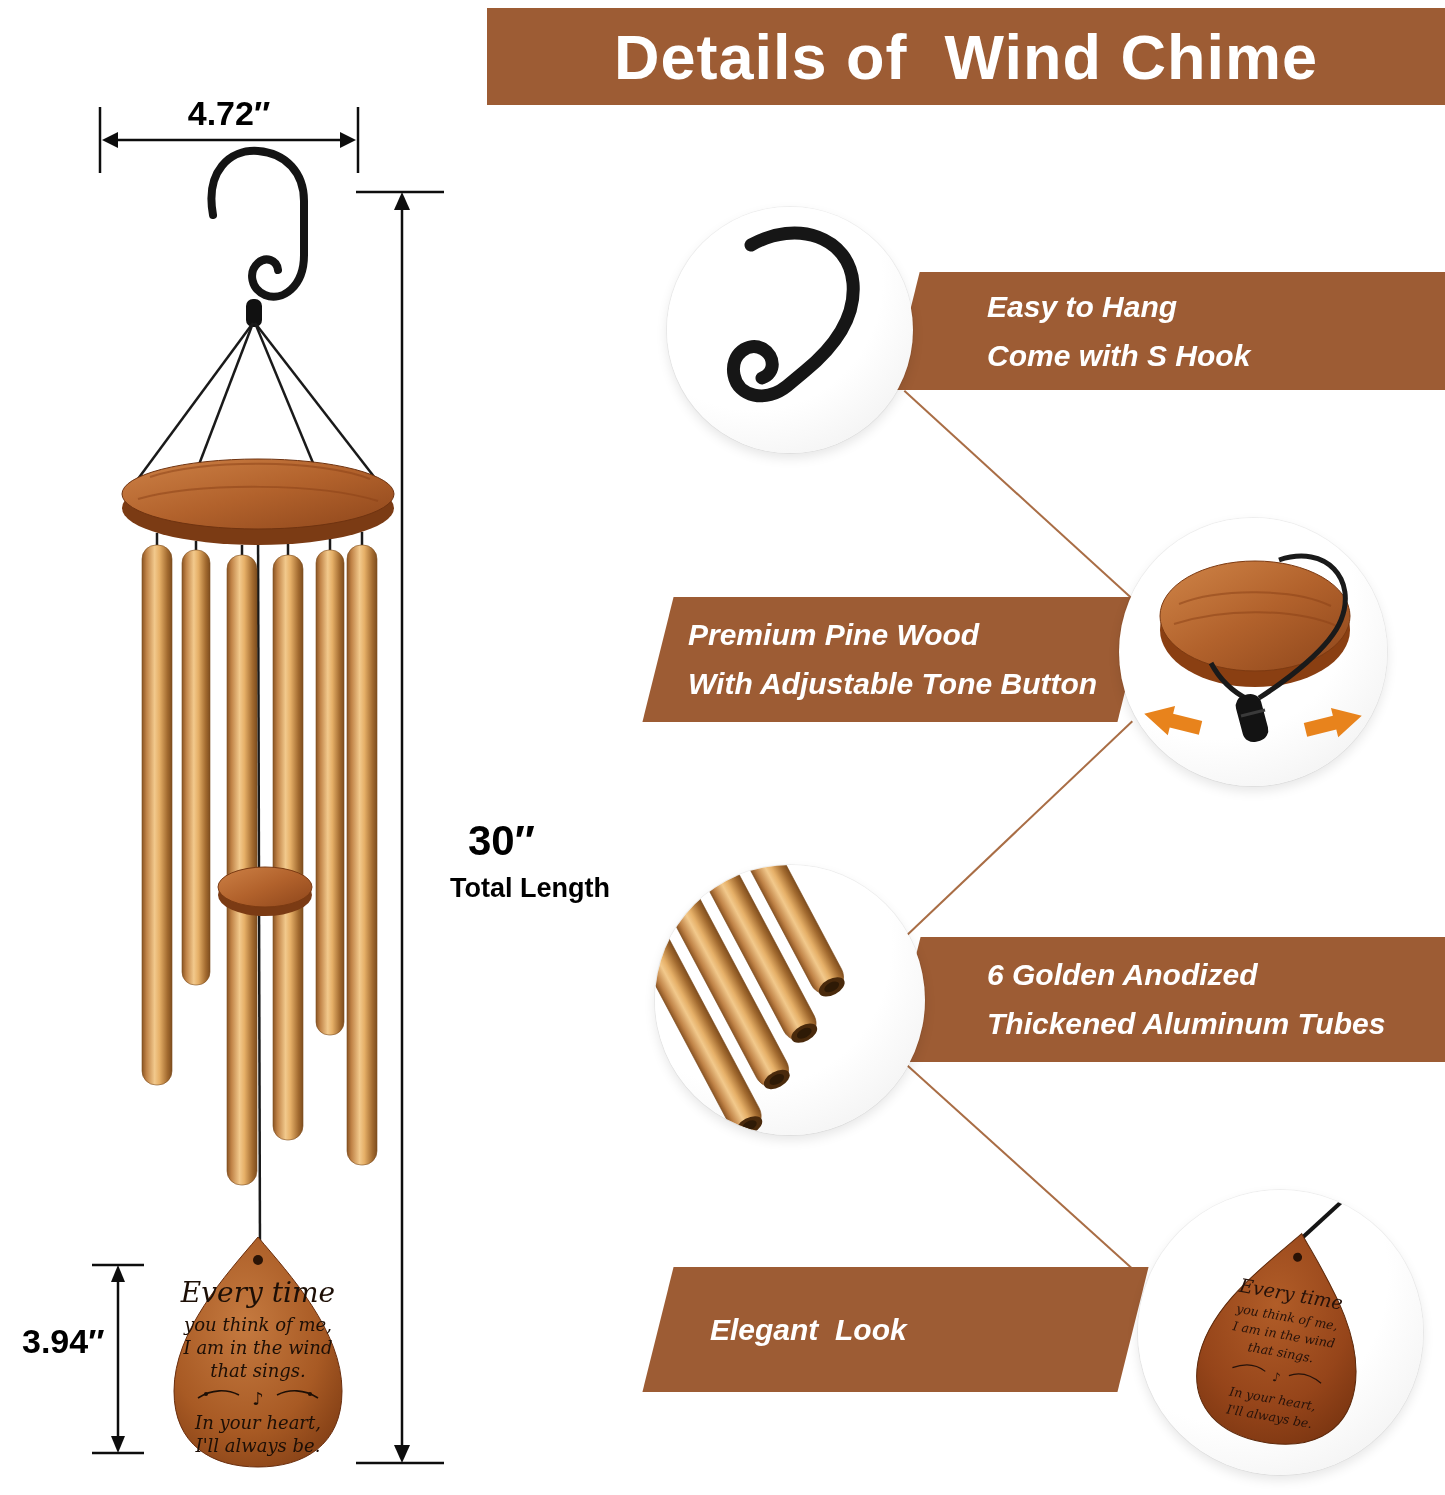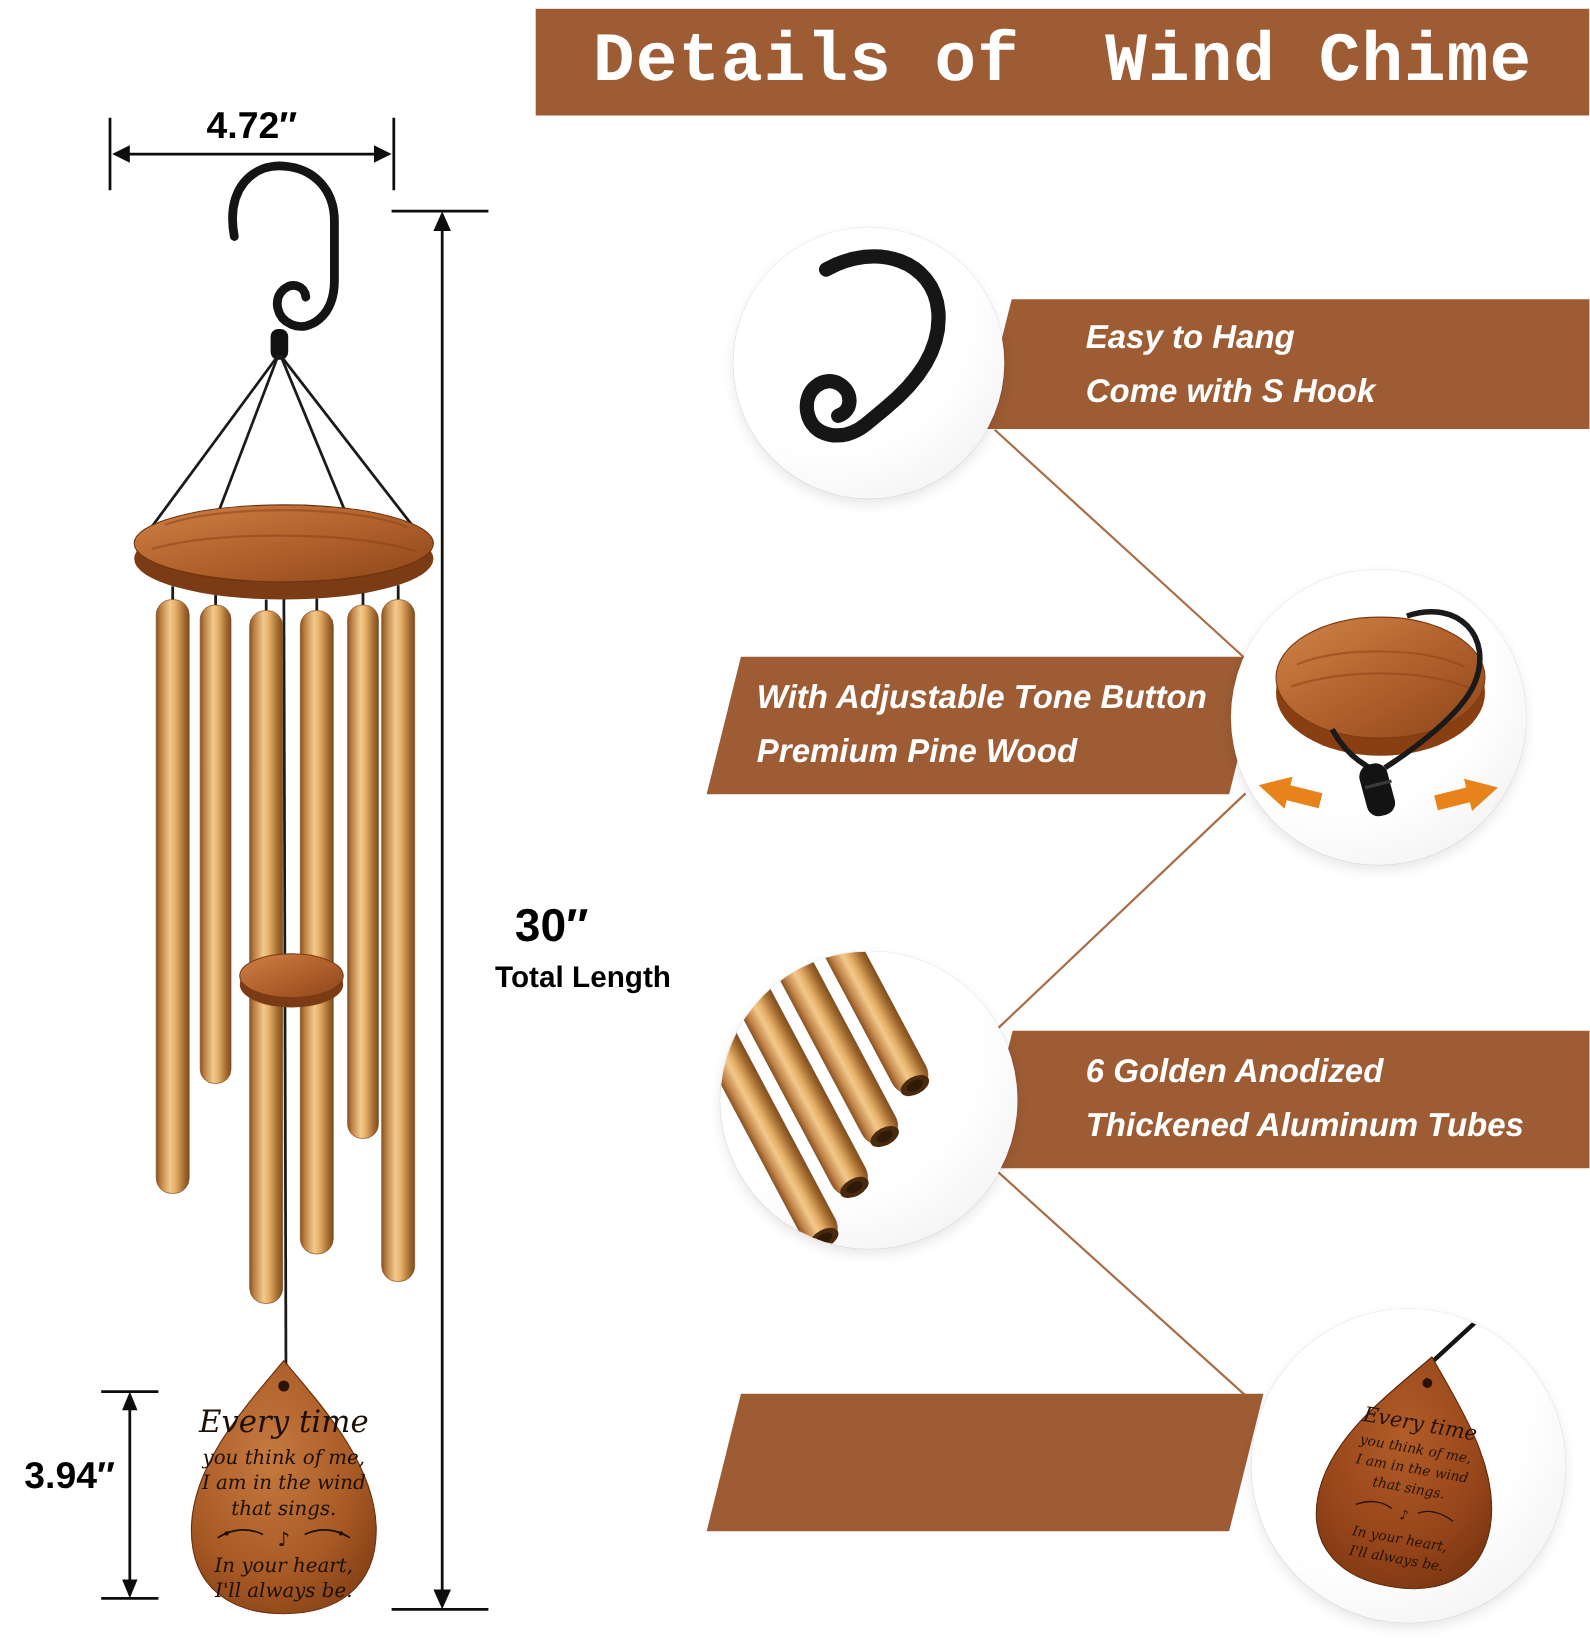--- a/index.html
+++ b/index.html
@@ -4,21 +4,21 @@
 <style>
   * { margin:0; padding:0; box-sizing:border-box; }
   html,body { width:1445px; height:1495px; }
   body { position:relative; background:#ffffff; overflow:hidden;
          font-family:"Liberation Sans", sans-serif; }
   .abs { position:absolute; }
 
   .title-banner { left:487px; top:8px; width:958px; height:97px;
                   background:var(--banner,#9d5c34); z-index:2;
                   display:flex; align-items:center; justify-content:center; }
-  .title-banner span { font-family:Liberation Mono, monospace; font-weight:bold;
+  .title-banner span { font-family:Liberation Sans, sans-serif; font-weight:bold;
                        font-size:63px; color:#fff; white-space:pre; letter-spacing:1px; }
 
   .fold { position:absolute; height:0; border-top:2px solid #a96d45;
           transform-origin:0 0; z-index:1; }
 
   .banner { z-index:2; }
   .banner-bg { position:absolute; inset:0; background:var(--banner,#9d5c34);
                transform:skewX(-14deg); }
   .banner-text { position:relative; height:100%; display:flex; flex-direction:column;
                  justify-content:center; gap:13px; color:#fff; font-weight:bold;
@@ -62,36 +62,37 @@
   <div class="banner-bg"></div>
   <div class="banner-text" style="padding-left:82px;">
     <span>Easy to Hang</span>
     <span>Come with S Hook</span>
   </div>
 </div>
 
 <div class="banner abs" style="left:658px;top:597px;width:475px;height:125px;">
   <div class="banner-bg"></div>
   <div class="banner-text" style="padding-left:30px;">
+    <span>Premium Pine Wood</span>
     <span>With Adjustable Tone Button</span>
-    <span>Premium Pine Wood</span>
   </div>
 </div>
 
 <div class="banner abs" style="left:905px;top:937px;width:575px;height:125px;">
   <div class="banner-bg"></div>
   <div class="banner-text" style="padding-left:82px;">
     <span>6 Golden Anodized</span>
     <span>Thickened Aluminum Tubes</span>
   </div>
 </div>
 
 <div class="banner abs" style="left:658px;top:1267px;width:475px;height:125px;">
   <div class="banner-bg"></div>
   <div class="banner-text" style="padding-left:52px;">
+    <span>Elegant  Look</span>
   </div>
 </div>
 
 <div class="circle abs" style="left:667px;top:207px;width:246px;height:246px;">
   <svg viewBox="0 0 246 246">
     <path d="M 84 38 C 130 12 182 30 186 76 C 189 112 166 141 138 164 L 120 179
              C 99 196 71 190 67 168 C 63 147 82 134 96 142 C 108 149 109 166 95 171" fill="none" stroke="#161616" stroke-width="13" stroke-linecap="round"></path>
   </svg>
 </div>
 

